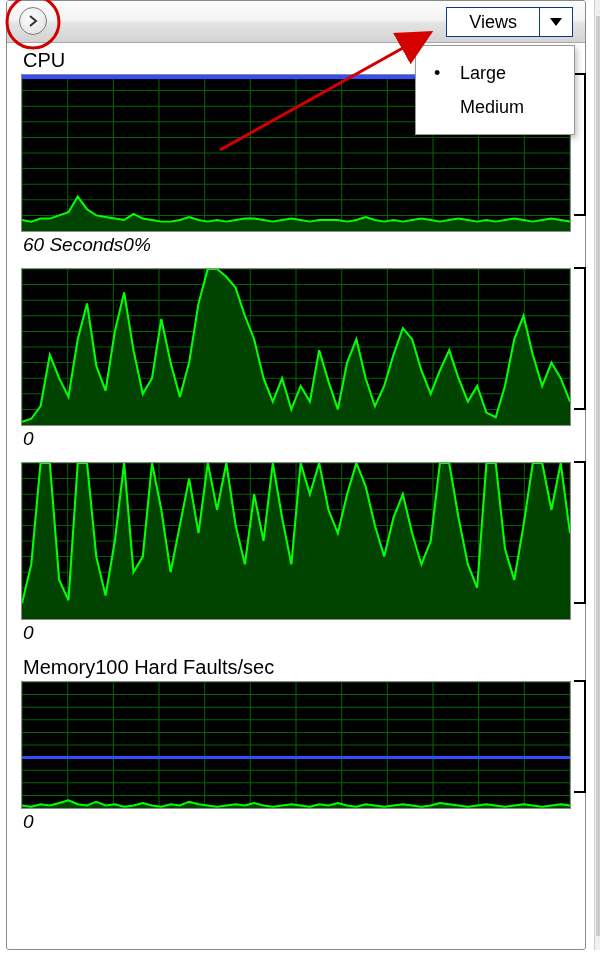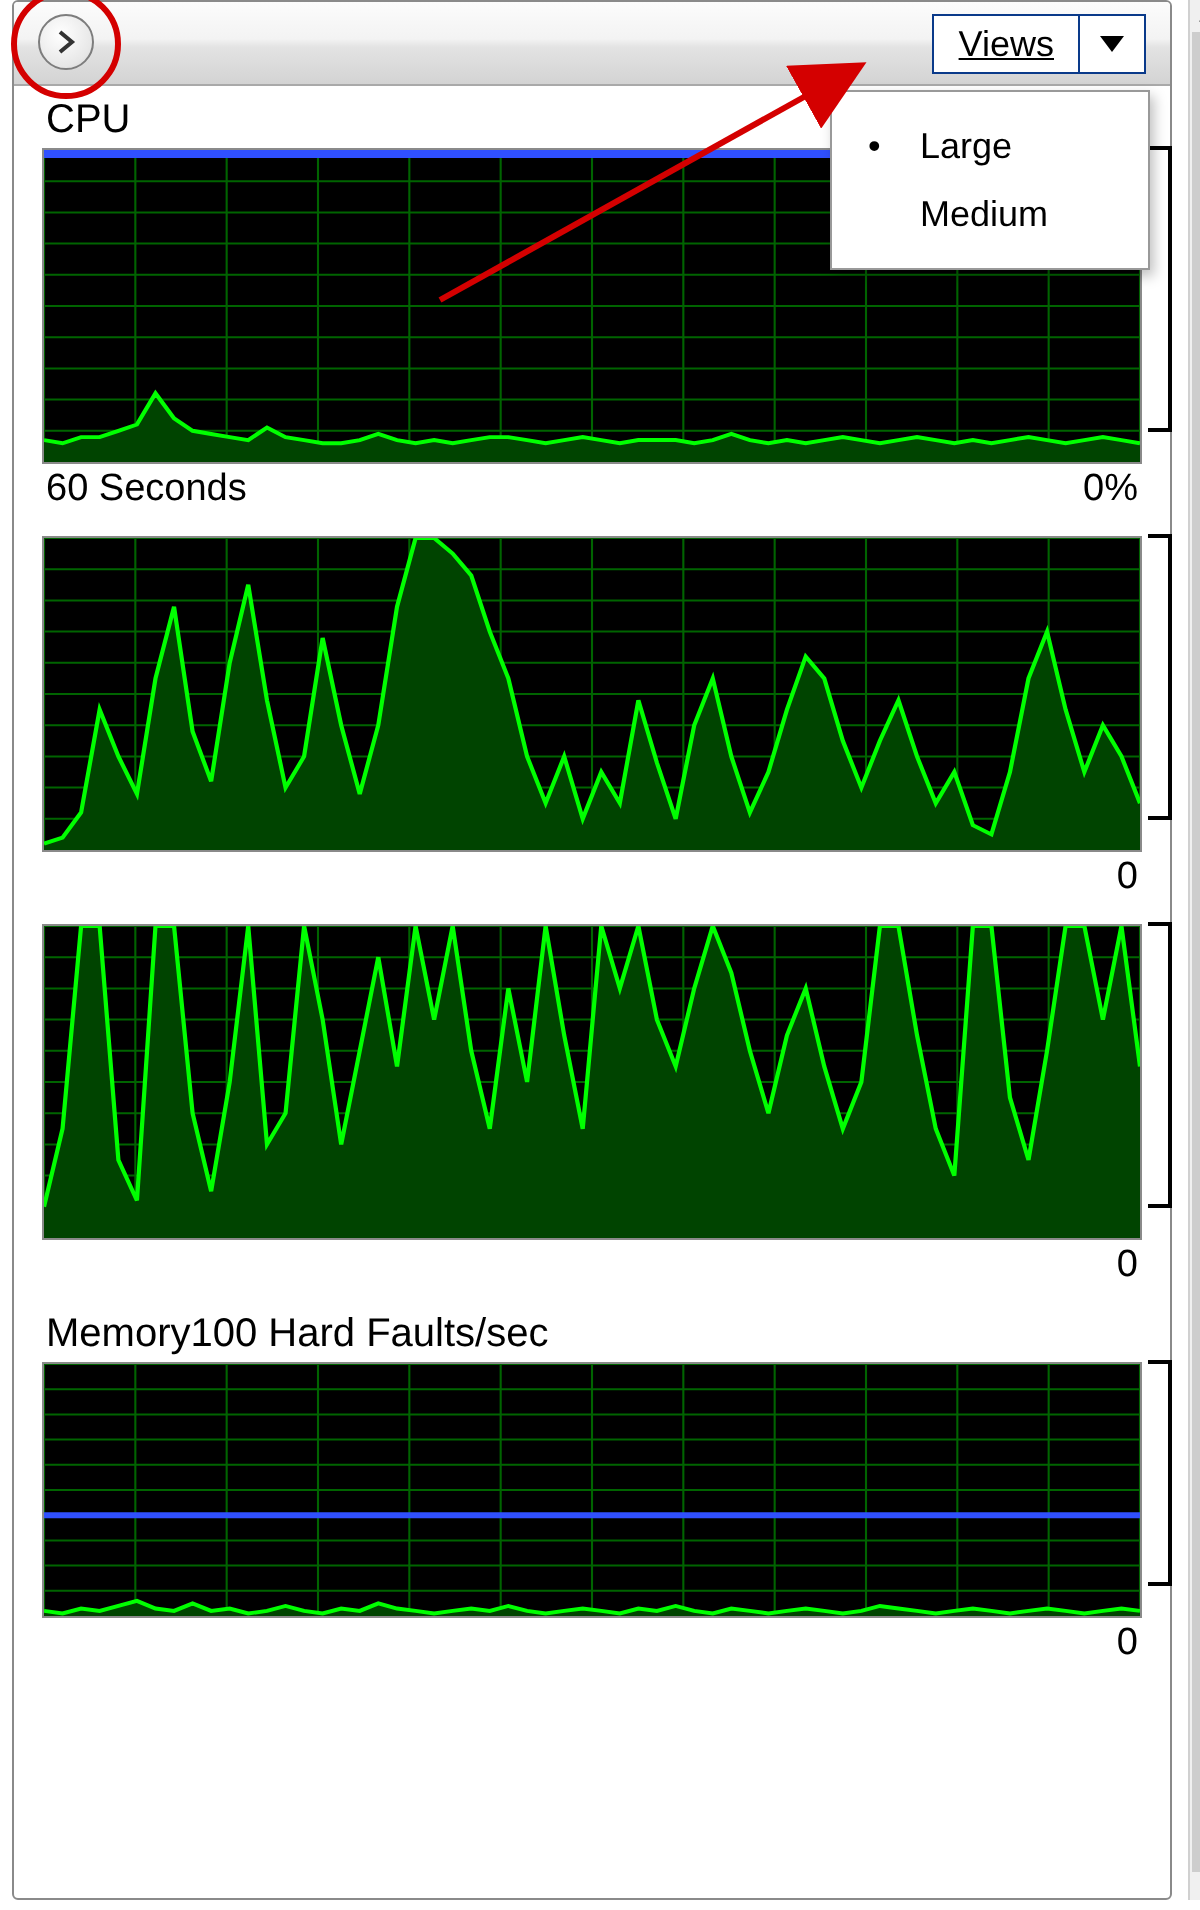--- a/index.html
+++ b/index.html
@@ -42,24 +42,23 @@
 
   .views-btn {
     position:absolute; right:12px; top:6px;
     height:30px;
     display:flex;
     cursor:pointer;
   }
   .views-btn .label {
     border:1.5px solid #0a3a8a;
     border-right:none;
-    padding:2px 12px;
+    padding:2px 22px;
     background:#fff;
     line-height:24px;
-    text-decoration:underline;
   }
   .views-btn .drop {
     width:34px;
     border:1.5px solid #0a3a8a;
     background:#fff;
     display:flex; align-items:center; justify-content:center;
   }
 
   .dropdown {
     position:absolute;
@@ -112,23 +111,24 @@
     top:-1px;
     bottom:16px;
     width:12px;
     border-top:2px solid #000;
     border-right:2px solid #000;
     border-bottom:2px solid #000;
     pointer-events:none;
   }
 
   .chart-footer {
-    display:flex; justify-content:space-between;
+    display:flex; justify-content:flex-start;
     padding:2px 2px 0;
     font-size:19px;
+    font-style:italic;
   }
   .chart-footer .right { text-align:right; }
 
   
   .scrollbar {
     position:absolute; right:-8px; top:0; width:14px; height:950px;
     background:#f0f0f0;
     border-left:1px solid #d0d0d0;
   }
   .scrollbar .arrow {

